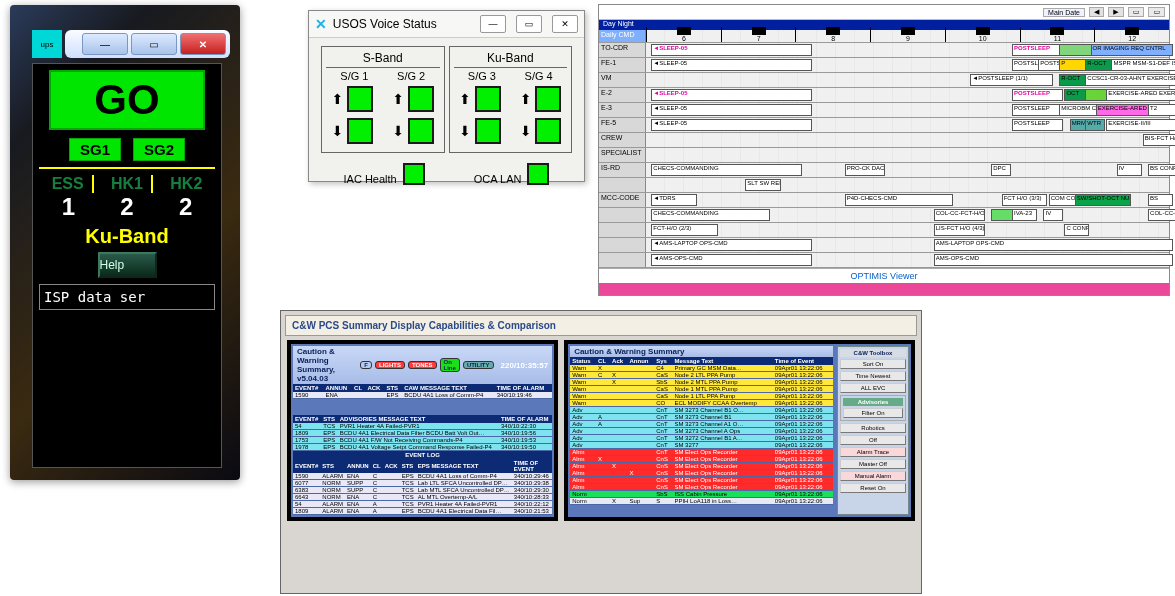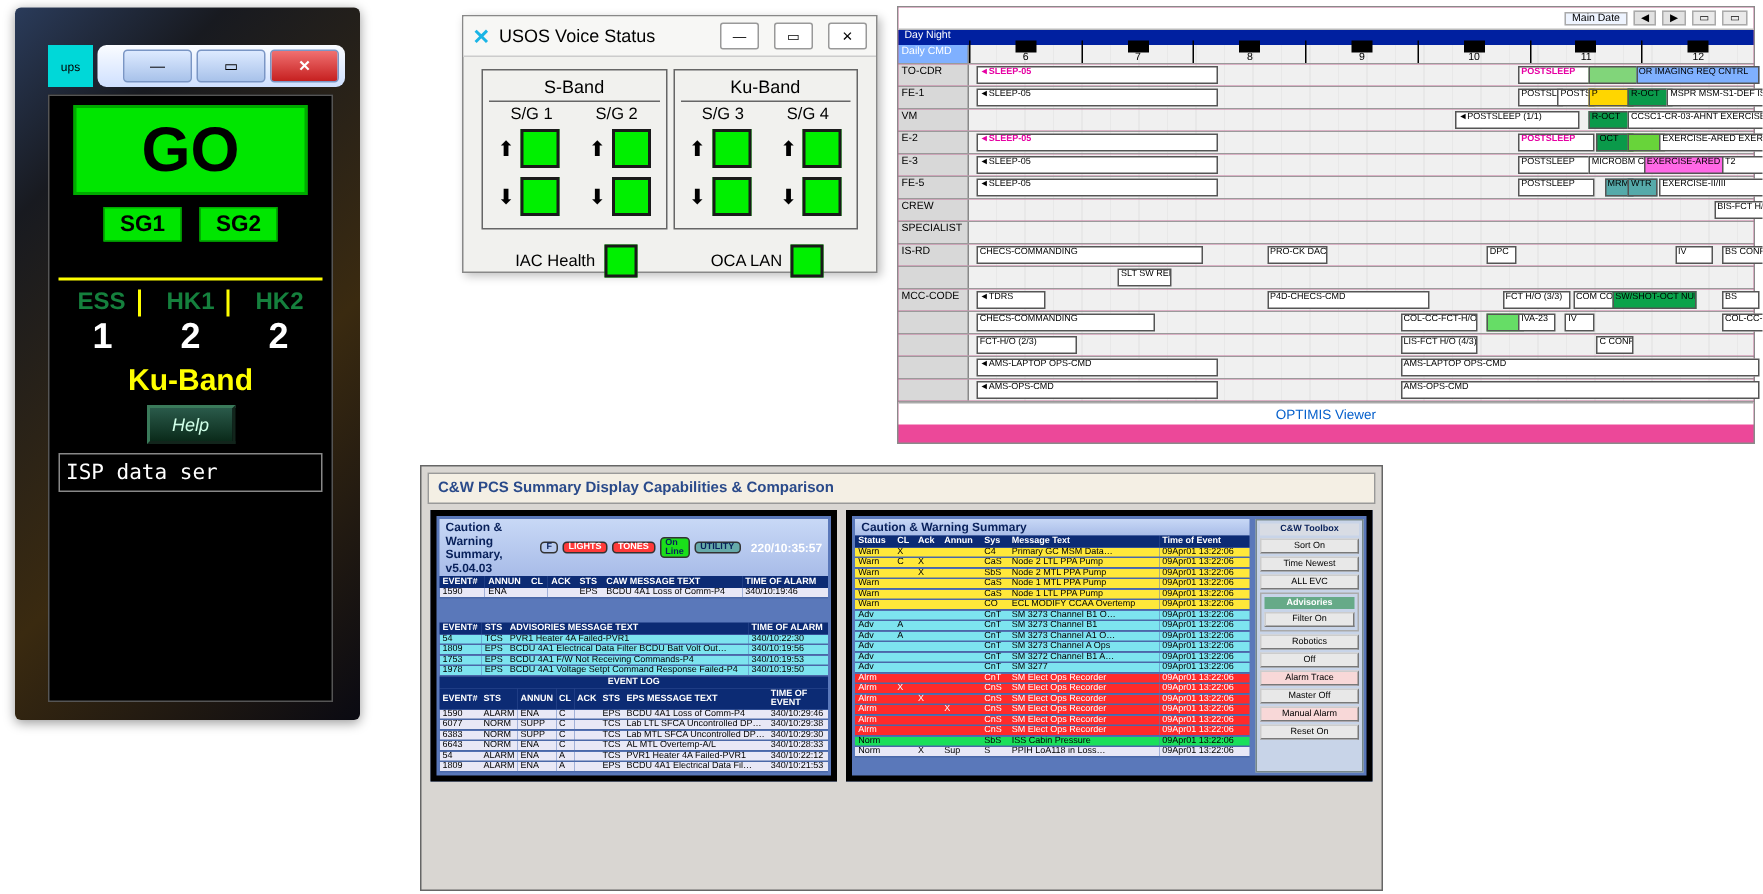--- a/index.html
+++ b/index.html
@@ -8,50 +8,50 @@
   
   .comm-sentry { left: 10px; top: 5px; width: 230px; height: 475px; }
   .cs-bg { position:absolute; inset:0; background: linear-gradient(135deg,#2a3b5a 0%,#181a20 20%,#3a2a10 60%,#0a0a12 100%); border-radius:4px; box-shadow:0 2px 8px rgba(0,0,0,0.4); }
   .cs-titlebar { position:absolute; top:25px; left:55px; right:10px; height:28px; background:linear-gradient(#fafcff,#cfe0ff); border-radius:6px; display:flex; justify-content:flex-end; align-items:center; padding:0 4px; gap:3px; }
   .cs-titlebar .btn { width:44px; height:20px; border-radius:3px; background:linear-gradient(#ddeaff,#a8c2ea); border:1px solid #7a96c5; display:flex; align-items:center; justify-content:center; font-size:10px; }
   .cs-titlebar .close { background:linear-gradient(#f07070,#c62020); color:#fff; font-weight:bold; }
   .cs-brand { position:absolute; top:25px; left:22px; width:30px; height:28px; background:#00d8d8; color:#000; font-size:8px; display:flex; align-items:center; justify-content:center; }
   .cs-body { position:absolute; top:58px; left:22px; right:18px; bottom:12px; background:#000; border:1px solid #555; padding:6px; }
   .cs-title { color:#ff0; font-weight:bold; font-size:18px; text-align:center; margin:4px 0 6px; }
   .cs-go { background:#00e600; color:#000; font-size:42px; font-weight:bold; text-align:center; padding:4px 0; border:2px solid #0a0; margin:0 10px 8px; }
-  .cs-sg-row { display:flex; justify-content:center; gap:12px; margin-bottom:24px; }
+  .cs-sg-row { display:flex; justify-content:center; gap:12px; margin-bottom:6px; }
   .cs-sg { background:#00e600; color:#000; font-weight:bold; font-size:15px; padding:2px 10px; border:1px solid #0a0; }
   .cs-bars { display:flex; justify-content:center; align-items:flex-end; gap:4px; margin:8px 0 4px; }
   .cs-bars .bar { width:9px; background:#fff; }
   .cs-pct { color:#fff; font-size:20px; display:inline-block; margin-left:10px; vertical-align:bottom; }
   .cs-hr { border:none; border-top:2px solid #ff0; margin:6px 0; }
   .cs-chan-head { display:flex; justify-content:space-around; color:#15803d; font-weight:bold; font-size:16px; }
   .cs-chan-head span { border-right:2px solid #ff0; padding:0 8px; }
   .cs-chan-head span:last-child { border:none; }
   .cs-chan-val { display:flex; justify-content:space-around; color:#fff; font-size:24px; font-weight:bold; }
   .cs-kuband { color:#ff0; font-weight:bold; font-size:20px; text-align:center; margin:4px 0; }
-  .cs-help { display:block; width:55px; margin:4px auto; background:linear-gradient(#2a5a4a,#0a2a1a); color:#d0ffe8; font-size:12px; padding:4px 0; border:2px outset #3a7a5a; text-align:center;font-style:italic; }
+  .cs-help { display:block; width:55px; margin:4px auto; background:linear-gradient(#2a5a4a,#0a2a1a); color:#d0ffe8; font-size:12px; padding:4px 0; border:2px outset #3a7a5a; text-align:left; }
   .cs-isp { color:#fff; font-family:monospace; font-size:14px; border:1px solid #888; padding:4px; margin-top:6px; white-space:nowrap; overflow:hidden; }
 
   
   .usos { left:308px; top:10px; width:275px; height:170px; background:#f1f1ee; border:1px solid #888; box-shadow:2px 2px 6px rgba(0,0,0,0.25); }
   .usos-title { height:26px; display:flex; align-items:center; padding:0 6px; background:#f7f7f5; border-bottom:1px solid #ccc; font-size:12px; }
   .usos-title .x-logo { color:#1ab5e6; font-weight:bold; margin-right:6px; font-size:14px; }
   .usos-title .winbtns { margin-left:auto; display:flex; gap:10px; }
   .usos-title .winbtn { width:24px; height:16px; border:1px solid #999; border-radius:2px; background:#fff; font-size:9px; display:flex; align-items:center; justify-content:center; }
   .usos-body { padding:6px 10px; display:flex; gap:0;align-items:center; }
   .usos-col { flex:1; border:1px solid #666; padding:4px 4px 8px; margin:2px; }
   .usos-band-title { text-align:center; font-size:12px; border-bottom:1px solid #666; padding-bottom:2px; margin-bottom:2px; }
   .usos-sg-row { display:flex; justify-content:space-around; font-size:11px; margin-bottom:4px; }
   .usos-grid { display:grid; grid-template-columns:1fr 1fr; gap:6px 8px; justify-items:center; }
   .usos-cell { display:flex; align-items:center; gap:4px; }
   .usos-box { width:22px; height:22px; background:#00f000; border:2px solid #1a1a1a; }
   .arrow { font-size:14px; line-height:1; }
   .usos-bottom { display:flex; justify-content:space-around; align-items:center; font-size:11px; padding:2px 10px 8px; }
-  .usos-bottom .group { display:flex; align-items:center; gap:6px; }
+  .usos-bottom .group { display:flex; align-items:flex-end; gap:6px; }
 
   
   .optimis { left:598px; top:4px; width:570px; height:290px; border:1px solid #8a8a8a; background:#ec4899; font-size:7px; }
   .op-head { height:14px; background:#fff; display:flex; align-items:center; padding:0 4px; border-bottom:1px solid #bbb; gap:4px; }
   .op-btn { font-size:7px; padding:0 4px; border:1px solid #aaa; background:#eef4ff; }
   .op-timeline { height:12px; background:#fff; display:flex; align-items:flex-end; }
   .op-tick { flex:1; border-left:1px solid #000; text-align:center; font-size:7px; position:relative; }
   .op-tick::before { content:''; display:block; width:14px; height:8px; background:#000; margin:0 auto 0; }
   .op-daynight { height:10px; background:linear-gradient(90deg,#0020a0 0%,#0020a0 100%); color:#fff; font-size:7px; padding-left:4px; }
   .op-row { display:flex; border-bottom:1px solid #9a9a9a; min-height:14px; align-items:stretch; }

